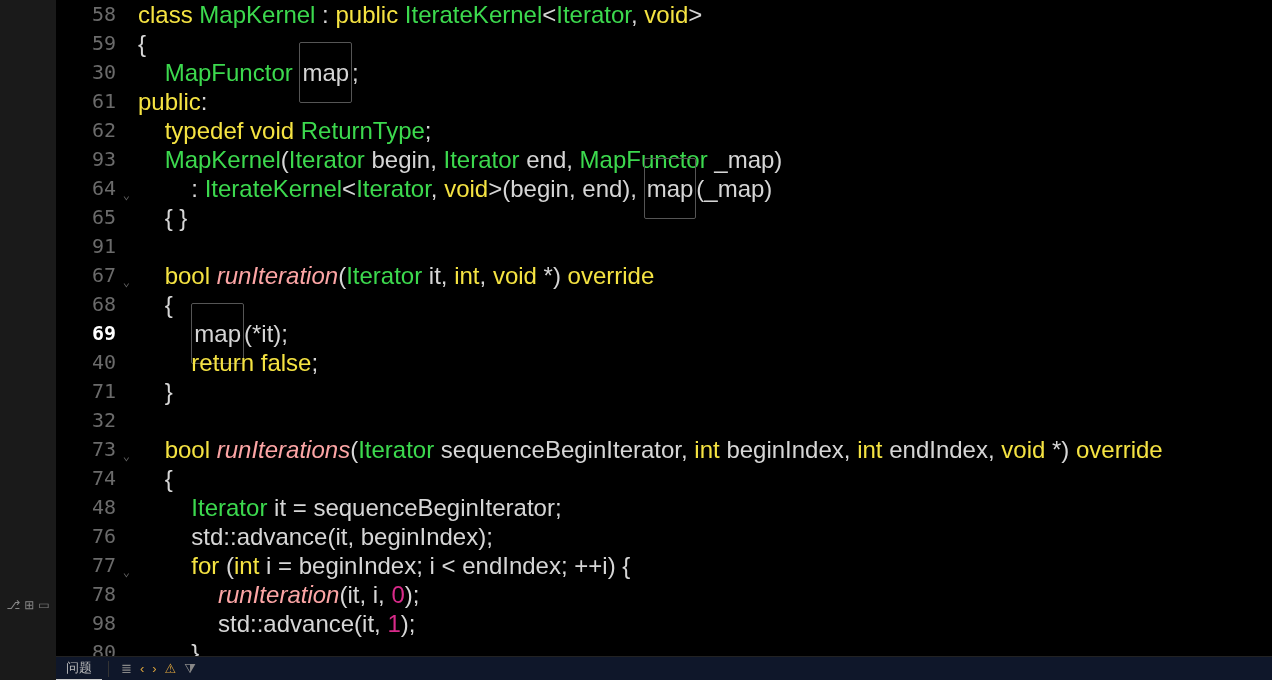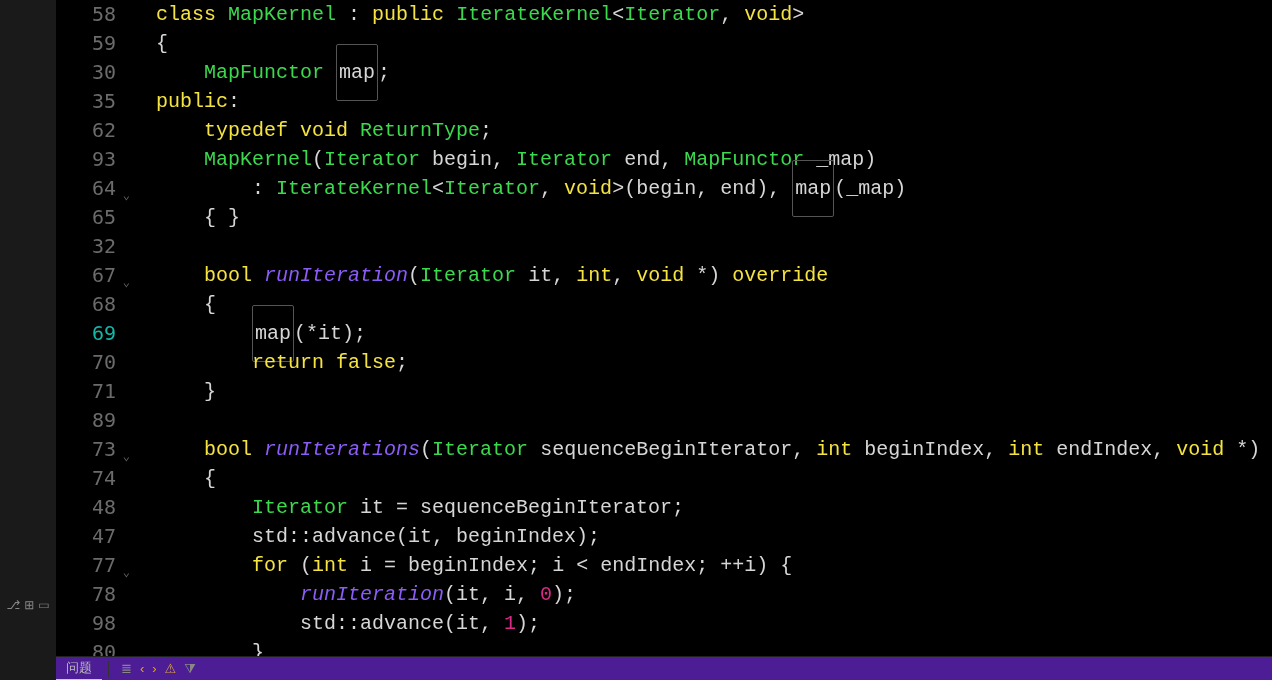--- a/index.html
+++ b/index.html
@@ -59,53 +59,53 @@
   top: 0;
   width: 78px;
   padding-right: 18px;
   text-align: right;
   font-family: "Consolas", monospace;
   font-size: 20px;
   line-height: 29px;
   color: #6b6b6b;
 }
 .line-numbers .ln { height: 29px; position: relative; }
-.line-numbers .ln.active { color: #14b8a6; }
+.line-numbers .ln.active { color: #ffffff; font-weight: bold; }
 .fold {
   position: absolute;
   right: -14px;
   top: 7px;
   color: #666;
   font-size: 12px;
 }
 .code {
   position: absolute;
-  left: 100px;
+  left: 82px;
   top: 0;
   right: 0;
-  font-family: Liberation Mono, monospace;
-  font-size: 20px;
+  font-family: Liberation Sans, sans-serif;
+  font-size: 24px;
   line-height: 29px;
   white-space: pre;
   color: #d6d6d6;
 }
 .code .row { height: 29px; }
 .kw { color: #f5e342; }
 .type { color: #3cd94e; }
-.fn { color: #8b5cf6; font-style: italic; }
+.fn { color: #fca5a5; font-style: italic; }
 .id { color: #d6d6d6; }
 .num { color: #d92a8a; }
 .boxed { border: 1px solid #555; padding: 16px 2px; border-radius: 2px; }
 .panel {
   position: absolute;
   left: 56px;
   right: 0;
   bottom: 0;
   height: 24px;
-  background: #4c1d95;
+  background: #0f172a;
   border-top: 1px solid #222;
   display: flex;
   align-items: center;
   font-size: 13px;
   color: #bbb;
 }
 .panel-tab {
   padding: 0 10px;
   height: 100%;
   display: flex;
@@ -132,36 +132,36 @@
     <span>▭</span>
   </div>
 </div>
 
 <div class="editor">
   <div class="gutter">
     <div class="line-numbers" id="line-numbers">
         <div class="ln">58</div>
         <div class="ln">59</div>
         <div class="ln">30</div>
-        <div class="ln">35</div>
+        <div class="ln">61</div>
         <div class="ln">62</div>
         <div class="ln">93</div>
         <div class="ln">64<span class="fold">⌄</span></div>
         <div class="ln">65</div>
-        <div class="ln">32</div>
+        <div class="ln">91</div>
         <div class="ln">67<span class="fold">⌄</span></div>
         <div class="ln">68</div>
         <div class="ln active">69</div>
-        <div class="ln">70</div>
+        <div class="ln">40</div>
         <div class="ln">71</div>
-        <div class="ln">89</div>
+        <div class="ln">32</div>
         <div class="ln">73<span class="fold">⌄</span></div>
         <div class="ln">74</div>
         <div class="ln">48</div>
-        <div class="ln">47</div>
+        <div class="ln">76</div>
         <div class="ln">77<span class="fold">⌄</span></div>
         <div class="ln">78</div>
         <div class="ln">98</div>
         <div class="ln">80</div>
       </div>
   </div>
   <div class="code" id="code-lines"><div class="row"><span class="kw">class</span><span> </span><span class="type">MapKernel</span><span> </span><span class="id">: </span><span class="kw">public</span><span> </span><span class="type">IterateKernel</span><span class="id">&lt;</span><span class="type">Iterator</span><span class="id">, </span><span class="kw">void</span><span class="id">&gt;</span></div><div class="row"><span class="id">{</span></div><div class="row"><span>    </span><span class="type">MapFunctor</span><span> </span><span class="boxed id">map</span><span class="id">;</span></div><div class="row"><span class="kw">public</span><span class="id">:</span></div><div class="row"><span>    </span><span class="kw">typedef</span><span> </span><span class="kw">void</span><span> </span><span class="type">ReturnType</span><span class="id">;</span></div><div class="row"><span>    </span><span class="type">MapKernel</span><span class="id">(</span><span class="type">Iterator</span><span> </span><span class="id">begin, </span><span class="type">Iterator</span><span> </span><span class="id">end, </span><span class="type">MapFunctor</span><span> </span><span class="id">_map)</span></div><div class="row"><span>        </span><span class="id">: </span><span class="type">IterateKernel</span><span class="id">&lt;</span><span class="type">Iterator</span><span class="id">, </span><span class="kw">void</span><span class="id">&gt;(begin, end), </span><span class="boxed id">map</span><span class="id">(_map)</span></div><div class="row"><span>    </span><span class="id">{ }</span></div><div class="row"></div><div class="row"><span>    </span><span class="kw">bool</span><span> </span><span class="fn">runIteration</span><span class="id">(</span><span class="type">Iterator</span><span> </span><span class="id">it, </span><span class="kw">int</span><span class="id">, </span><span class="kw">void</span><span> </span><span class="id">*) </span><span class="kw">override</span></div><div class="row"><span>    </span><span class="id">{</span></div><div class="row"><span>        </span><span class="boxed id">map</span><span class="id">(*it);</span></div><div class="row"><span>        </span><span class="kw">return</span><span> </span><span class="kw">false</span><span class="id">;</span></div><div class="row"><span>    </span><span class="id">}</span></div><div class="row"></div><div class="row"><span>    </span><span class="kw">bool</span><span> </span><span class="fn">runIterations</span><span class="id">(</span><span class="type">Iterator</span><span> </span><span class="id">sequenceBeginIterator, </span><span class="kw">int</span><span> </span><span class="id">beginIndex, </span><span class="kw">int</span><span> </span><span class="id">endIndex, </span><span class="kw">void</span><span> </span><span class="id">*) </span><span class="kw">override</span></div><div class="row"><span>    </span><span class="id">{</span></div><div class="row"><span>        </span><span class="type">Iterator</span><span> </span><span class="id">it = sequenceBeginIterator;</span></div><div class="row"><span>        </span><span class="id">std::advance(it, beginIndex);</span></div><div class="row"><span>        </span><span class="kw">for</span><span> </span><span class="id">(</span><span class="kw">int</span><span> </span><span class="id">i = beginIndex; i &lt; endIndex; ++i) {</span></div><div class="row"><span>            </span><span class="fn">runIteration</span><span class="id">(it, i, </span><span class="num">0</span><span class="id">);</span></div><div class="row"><span>            </span><span class="id">std::advance(it, </span><span class="num">1</span><span class="id">);</span></div><div class="row"><span>        </span><span class="id">}</span></div></div>
 </div>
 
 <div class="panel">

